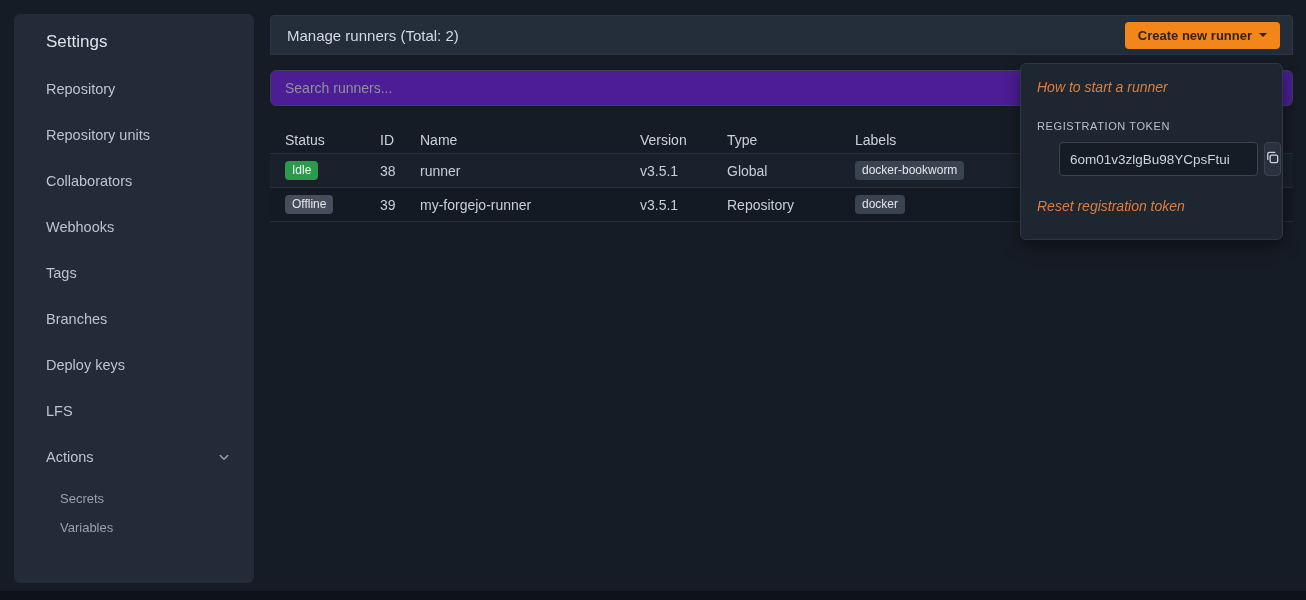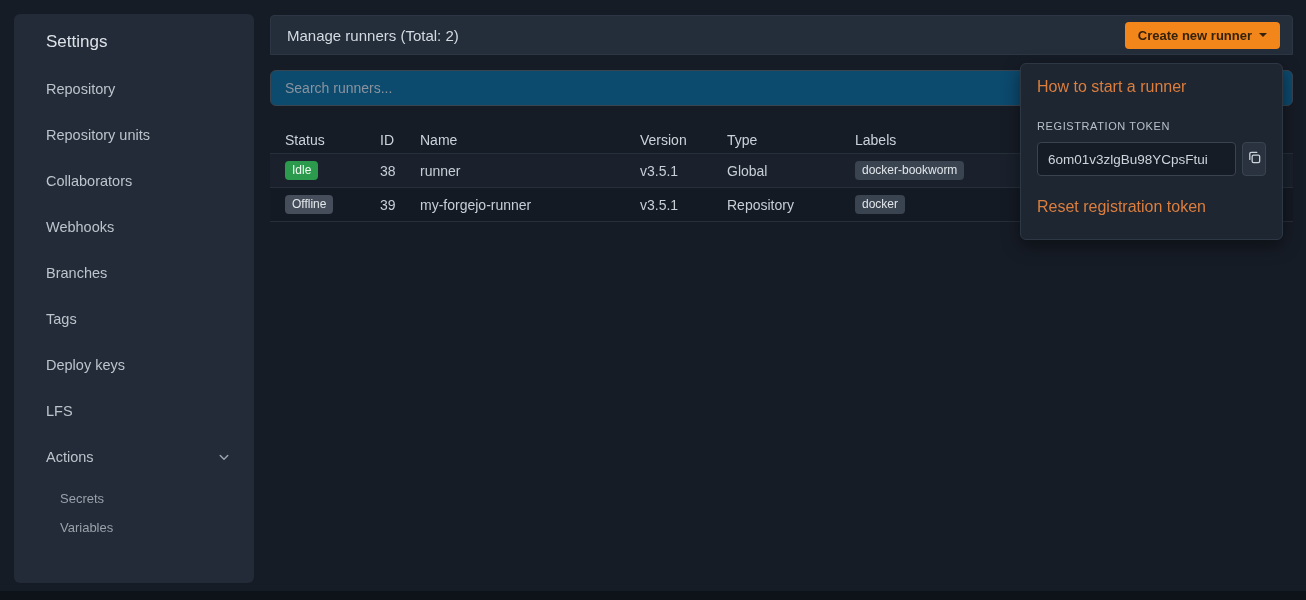--- a/index.html
+++ b/index.html
@@ -44,21 +44,21 @@
     background:#f3861b; color:#33210a; border:none; border-radius:4px;
     font-family:inherit; font-size:13px; font-weight:700;
     height:27px; padding:0 13px; display:flex; align-items:center; gap:7px; cursor:pointer;text-align:center;
   }
   .caret-down {
     width:0; height:0; border-left:4px solid transparent; border-right:4px solid transparent;
     border-top:4.5px solid #33210a; display:inline-block;
   }
   .search-row { margin-top:15px; }
   .search-input {
-    width:100%; height:36px; background:#0c4a6e; border:1px solid #3a4450; border-radius:6px;
+    width:100%; height:36px; background:#4c1d95; border:1px solid #3a4450; border-radius:6px;
     color:#ced4db; font-family:inherit; font-size:14px; padding:0 14px; outline:none;
   }
   .search-input::placeholder { color:#8a939e; }
   
   .runners-table { margin-top:20px; }
   .t-row {
     display:grid; grid-template-columns:95px 40px 220px 87px 128px 1fr;
     align-items:center; padding-left:15px; border-bottom:1px solid #262f3a;
   }
   .t-head { height:28px; font-size:14px; color:#ccd2d9; }
@@ -70,25 +70,25 @@
   }
   .badge-idle { background:#2b9a4c; color:#f0faf3; }
   .badge-offline { background:#454e5a; color:#e4e8ec; }
   .badge-label { background:#3a4350; color:#e2e6ea; }
   
   .token-panel {
     position:absolute; left:1020px; top:63px; width:263px; height:177px;
     background:#1d2631; border:1px solid #2e3744; border-radius:6px;
     box-shadow:0 6px 18px rgba(0,0,0,.45); padding:14px 16px; z-index:5;
   }
-  .orange-link { color:#dd7e3e; font-size:16px; cursor:pointer; display:inline-block; }
+  .orange-link { color:#dd7e3e; font-size:14px; cursor:pointer; display:inline-block;font-style:italic; }
   .token-label {
     margin-top:24px; font-size:11px; letter-spacing:.6px; color:#b9c0c9; font-weight:400;
   }
-  .token-row { margin-top:10px; display:flex; gap:6px; }
+  .token-row { margin-top:10px; display:flex; gap:6px;margin-left:22px; }
   .token-input {
     width:200px; height:34px; background:#151c26; border:1px solid #3a4450; border-radius:4px;
     color:#ced4db; font-family:inherit; font-size:13.5px; padding:0 10px; outline:none;
   }
   .copy-btn {
     width:33px; height:34px; background:#29323e; border:1px solid #3a4450; border-radius:4px;
     display:flex; align-items:center; justify-content:center; cursor:pointer;
   }
   .reset-link { margin-top:22px; font-size:13.5px; }
   .footer-strip {
@@ -107,24 +107,24 @@
     <li class="side-item">
       <span class="grow">Repository units</span>
     </li>
     <li class="side-item">
       <span class="grow">Collaborators</span>
     </li>
     <li class="side-item">
       <span class="grow">Webhooks</span>
     </li>
     <li class="side-item">
+      <span class="grow">Tags</span>
+    </li>
+    <li class="side-item">
       <span class="grow">Branches</span>
-    </li>
-    <li class="side-item">
-      <span class="grow">Tags</span>
     </li>
     <li class="side-item">
       <span class="grow">Deploy keys</span>
     </li>
     <li class="side-item">
       <span class="grow">LFS</span>
     </li>
     <li class="side-item">
       <span class="grow">Actions</span>
       <span class="chevron-down">

